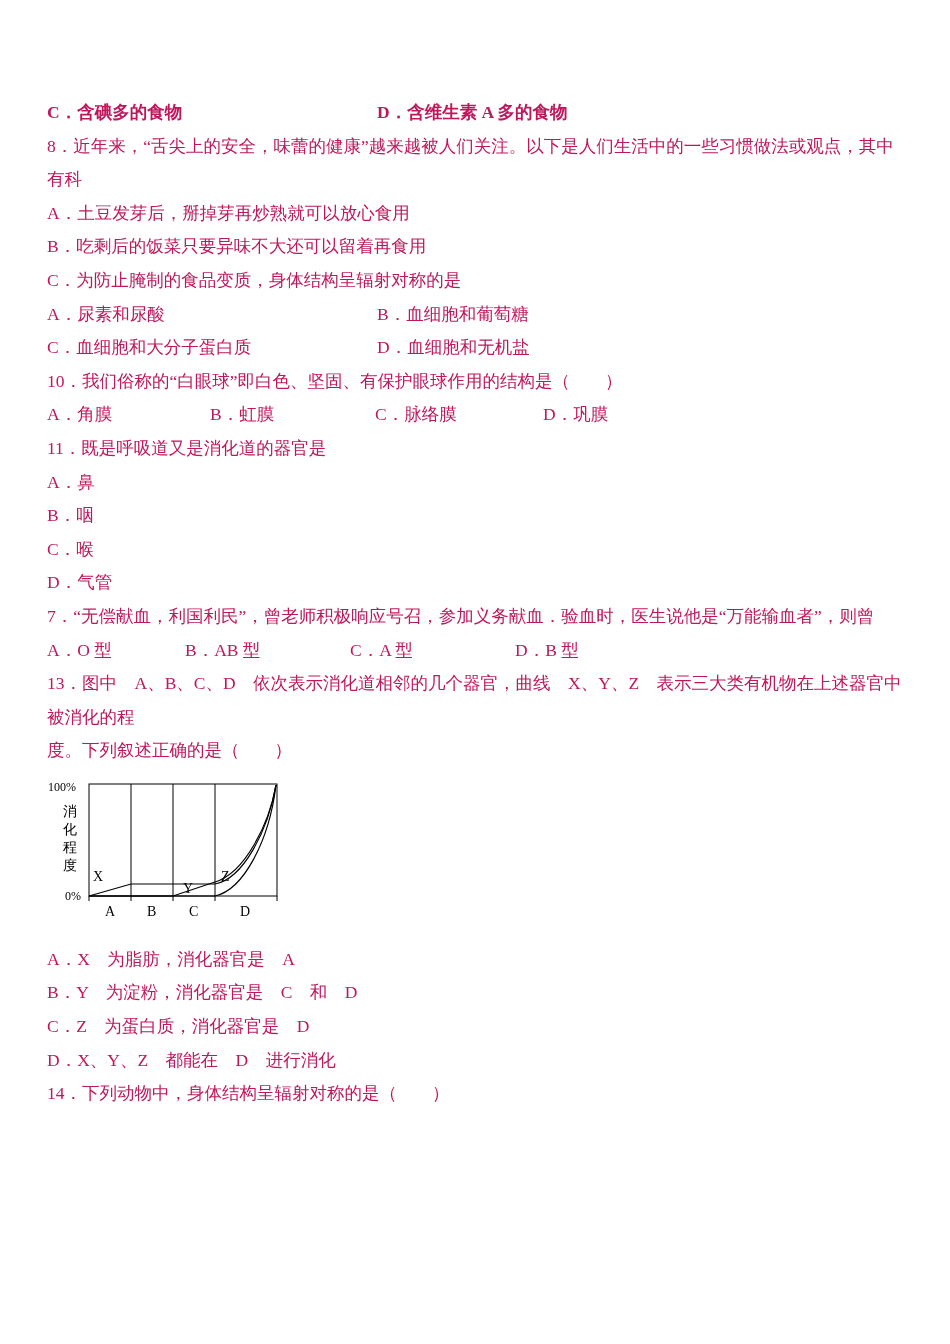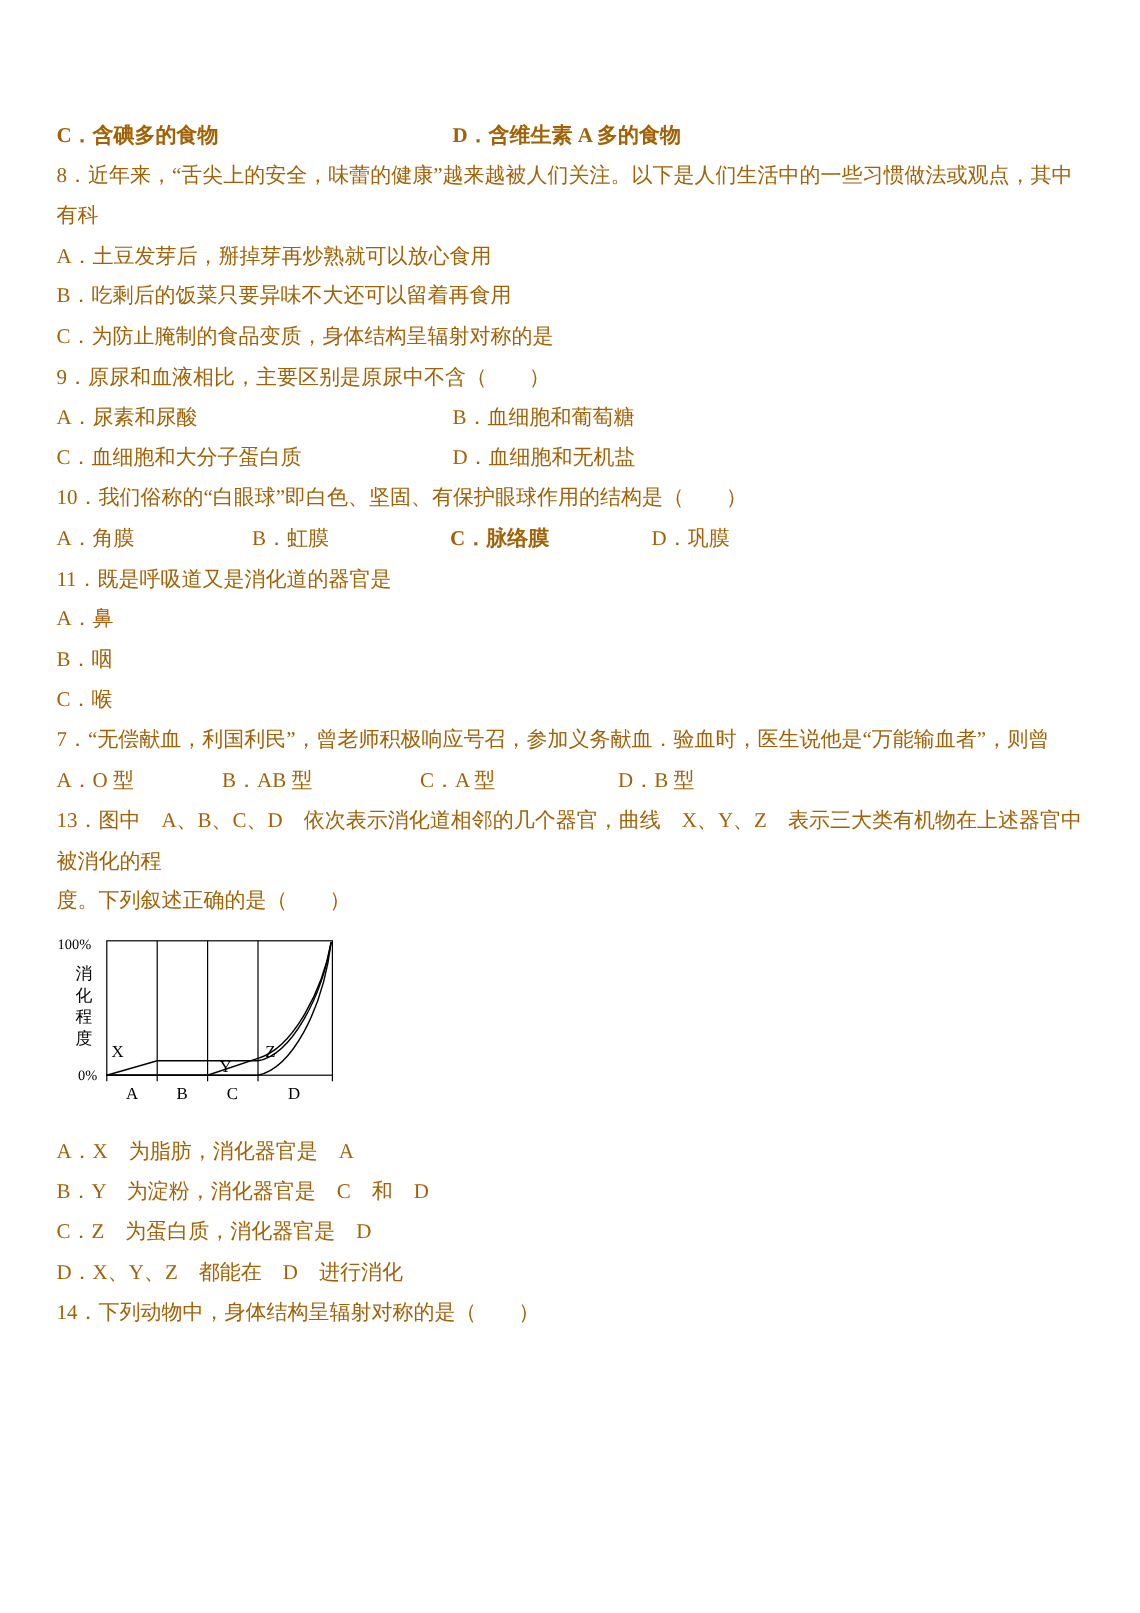--- a/index.html
+++ b/index.html
@@ -4,35 +4,35 @@
 <style>
   html,body { margin:0; padding:0; background:#ffffff; }
   .page {
     position: relative;
     width: 950px;
     height: 1344px;
     box-sizing: border-box;
     padding: 96px 45px 0 47px;
     font-family: "Liberation Serif", "DejaVu Serif", serif;
     font-size: 17.5px;
-    color: #a16207;
+    color: #be185d;
     background: #ffffff;
     overflow: hidden;
   }
   .line {
     margin: 0;
     line-height: 33.6px;
     white-space: pre-wrap;
   }
   .bold { font-weight: bold; }
   .col { display: inline-block; white-space: pre-wrap; }
   .w330 { width: 330px; }
   .w163 { width: 163px; }
   .w165 { width: 165px; }
-  .w168 { width: 168px; font-weight: bold; }
+  .w168 { width: 168px; }
   .w138 { width: 138px; }
   .figure-wrap { margin: 8px 0 12px 0; }
   svg text {
     font-family: "Liberation Serif", "DejaVu Serif", serif;
     font-size: 14px;
     fill: #000;
   }
   svg text.small { font-size: 12px; }
   .box { fill: none; stroke: #000; stroke-width: 1; }
   .grid { stroke: #000; stroke-width: 1; }
@@ -44,31 +44,31 @@
 
 <div class="page">
 
   <p class="line bold"><span class="col w330">C．含碘多的食物</span><span class="col">D．含维生素 A 多的食物</span></p>
 
   <p class="line">8．近年来，“舌尖上的安全，味蕾的健康”越来越被人们关注。以下是人们生活中的一些习惯做法或观点，其中有科</p>
   <p class="line">A．土豆发芽后，掰掉芽再炒熟就可以放心食用</p>
   <p class="line">B．吃剩后的饭菜只要异味不大还可以留着再食用</p>
   <p class="line">C．为防止腌制的食品变质，身体结构呈辐射对称的是</p>
 
-  <p class="line">9．原尿和血液相比，主要区别是原尿中不含（　　）</p>
   <p class="line"><span class="col w330">A．尿素和尿酸</span><span class="col">B．血细胞和葡萄糖</span></p>
   <p class="line"><span class="col w330">C．血细胞和大分子蛋白质</span><span class="col">D．血细胞和无机盐</span></p>
 
   <p class="line">10．我们俗称的“白眼球”即白色、坚固、有保护眼球作用的结构是（　　）</p>
   <p class="line"><span class="col w163">A．角膜</span><span class="col w165">B．虹膜</span><span class="col w168">C．脉络膜</span><span class="col">D．巩膜</span></p>
 
   <p class="line">11．既是呼吸道又是消化道的器官是</p>
   <p class="line">A．鼻</p>
   <p class="line">B．咽</p>
   <p class="line">C．喉</p>
+  <p class="line">D．气管</p>
 
   <p class="line">7．“无偿献血，利国利民”，曾老师积极响应号召，参加义务献血．验血时，医生说他是“万能输血者”，则曾</p>
   <p class="line"><span class="col w138">A．O 型</span><span class="col w165">B．AB 型</span><span class="col w165">C．A 型</span><span class="col">D．B 型</span></p>
 
   <p class="line">13．图中　A、B、C、D　依次表示消化道相邻的几个器官，曲线　X、Y、Z　表示三大类有机物在上述器官中被消化的程</p>
   <p class="line">度。下列叙述正确的是（　　）</p>
 
   <div class="figure-wrap">
     <svg width="265" height="150" viewBox="0 0 265 150">
 

